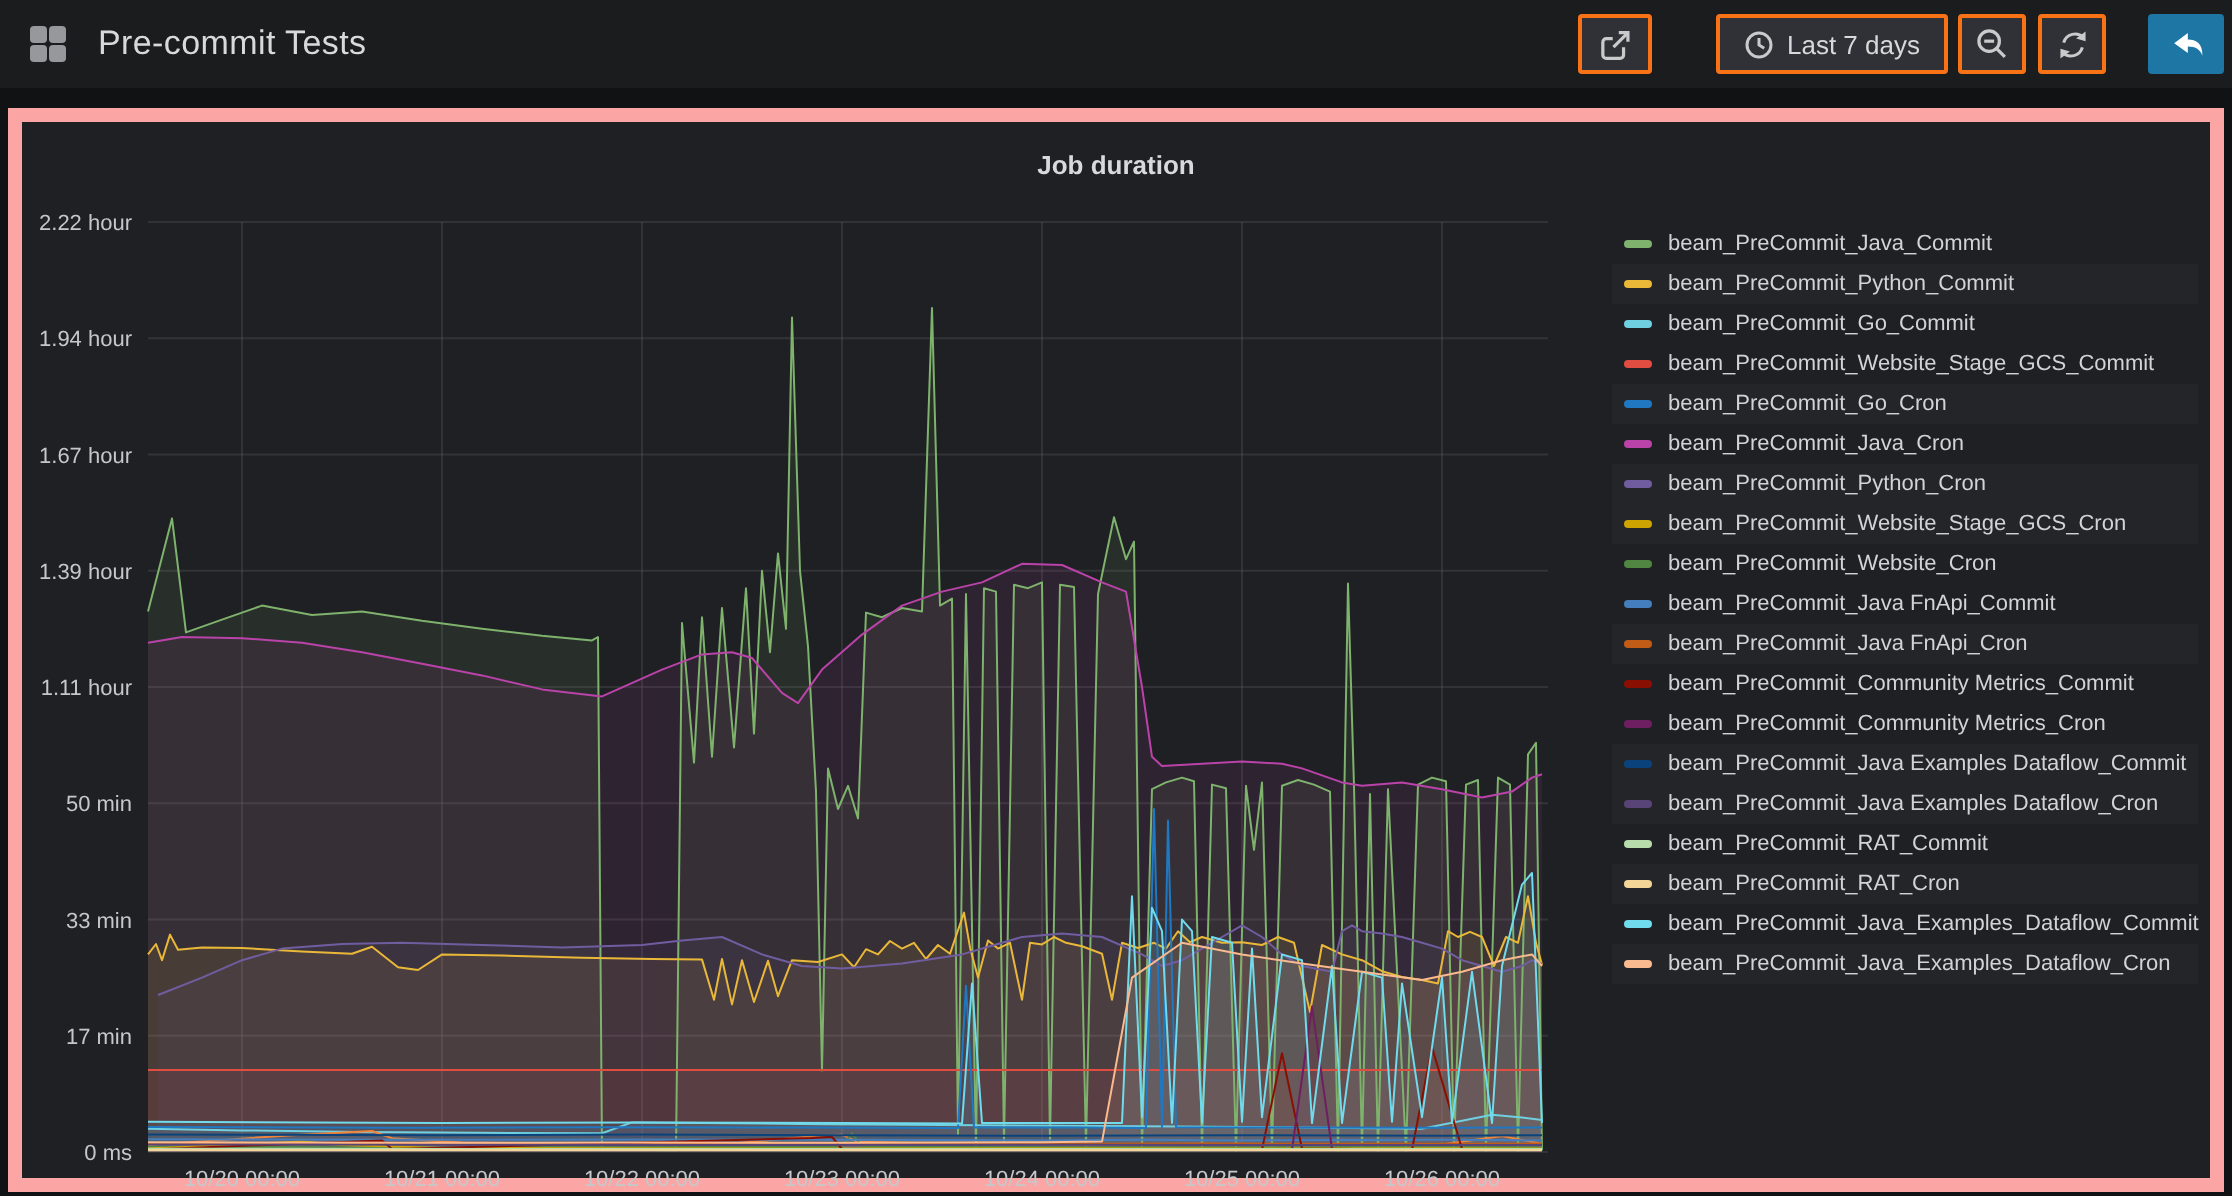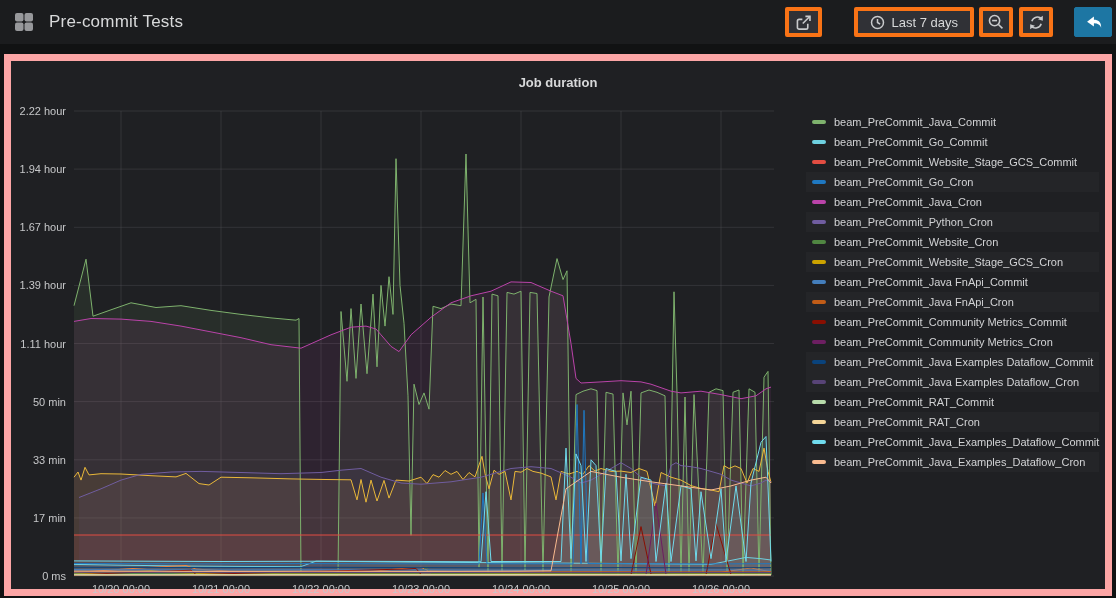--- a/index.html
+++ b/index.html
@@ -6,21 +6,21 @@
   html,body { width:1116px; height:598px; background:#111213; overflow:hidden;
               font-family:"Liberation Sans", sans-serif; }
 
   
   .navbar { position:absolute; left:0; top:0; width:1116px; height:44px;
             background:#1b1c1e; display:flex; align-items:center; padding:0 4px 0 12px;gap:20px; }
   .nav-left { display:flex; align-items:center; flex:1; }
   .grid-icon { width:24px; height:24px; margin-right:13px; cursor:pointer; }
   .dash-title { color:#d8d9da; font-size:17px; letter-spacing:.2px; }
   .nav-right { display:flex; align-items:center; }
-  .nav-btn { height:30px; background:#303136; border:4px solid #f97316; border-radius:2px;
+  .nav-btn { height:30px; background:#303136; border:2px solid #f97316; border-radius:2px;
              color:#d8d9da; display:flex; align-items:center; justify-content:center;
              font-size:13px; cursor:pointer; }
   .btn-share { width:37px; }
   .btn-time  { margin-left:32px; padding:0 12px; }
   .btn-time .label { margin-left:7px; }
   .btn-zoomout { margin-left:5px; width:34px; }
   .btn-refresh { margin-left:6px; width:34px; }
   .btn-back { margin-left:21px; width:38px; border:1px solid #1d76a3; }
   .icon { display:block; }
 
@@ -170,48 +170,52 @@
         <polyline points="63.0,471.4 310.0,471.5 510.0,471.5 760.0,471.5" fill="none" stroke="#B7DBAB" stroke-width="1" stroke-linejoin="round"></polyline>
         <polyline points="63.0,472.0 310.0,472.0 510.0,472.0 760.0,472.0" fill="none" stroke="#F4D598" stroke-width="1" stroke-linejoin="round"></polyline>
         <polyline points="63.0,457.9 210.0,458.5 310.0,458.2 410.0,458.5 470.0,458.8 475.0,388.7 480.0,458.5 550.0,458.5 555.0,345.1 560.0,455.6 565.0,350.9 570.0,362.6 575.0,458.5 580.0,356.8 585.0,362.6 590.0,458.5 595.0,365.5 605.0,368.4 610.0,457.9 615.0,371.3 620.0,455.6 630.0,374.2 640.0,377.1 645.0,458.5 655.0,380.0 660.0,458.5 670.0,382.9 680.0,385.8 685.0,457.9 690.0,388.7 700.0,455.6 710.0,385.8 715.0,458.5 725.0,382.9 735.0,458.5 740.0,380.0 750.0,339.3 755.0,333.5 760.0,458.5" fill="none" stroke="#70DBED" stroke-width="1" stroke-linejoin="round"></polyline>
         <polyline points="63.0,468.1 210.0,468.4 310.0,468.2 410.0,468.4 510.0,468.1 540.0,467.8 555.0,385.8 580.0,368.4 610.0,374.2 640.0,378.8 670.0,382.9 700.0,387.0 720.0,382.9 740.0,377.1 755.0,374.2 760.0,380.0" fill="none" stroke="#F9BA8F" stroke-width="1" stroke-linejoin="round"></polyline>
       </svg>
     <div class="legend">
         <div class="legend-row">
           <span class="swatch" style="background: rgb(126, 178, 109);"></span>
           <span class="legend-label">beam_PreCommit_Java_Commit</span>
         </div>
+        <div class="legend-row alt">
+          <span class="swatch" style="background: rgb(234, 184, 57);"></span>
+          <span class="legend-label">beam_PreCommit_Python_Commit</span>
+        </div>
         <div class="legend-row">
           <span class="swatch" style="background: rgb(110, 208, 224);"></span>
           <span class="legend-label">beam_PreCommit_Go_Commit</span>
         </div>
         <div class="legend-row">
           <span class="swatch" style="background: rgb(226, 77, 66);"></span>
           <span class="legend-label">beam_PreCommit_Website_Stage_GCS_Commit</span>
         </div>
         <div class="legend-row alt">
           <span class="swatch" style="background: rgb(31, 120, 193);"></span>
           <span class="legend-label">beam_PreCommit_Go_Cron</span>
         </div>
         <div class="legend-row">
           <span class="swatch" style="background: rgb(186, 67, 169);"></span>
           <span class="legend-label">beam_PreCommit_Java_Cron</span>
         </div>
         <div class="legend-row alt">
           <span class="swatch" style="background: rgb(112, 93, 160);"></span>
           <span class="legend-label">beam_PreCommit_Python_Cron</span>
         </div>
+        <div class="legend-row alt">
+          <span class="swatch" style="background: rgb(204, 163, 0);"></span>
+          <span class="legend-label">beam_PreCommit_Website_Stage_GCS_Cron</span>
+        </div>
         <div class="legend-row">
           <span class="swatch" style="background: rgb(80, 134, 66);"></span>
           <span class="legend-label">beam_PreCommit_Website_Cron</span>
         </div>
-        <div class="legend-row alt">
-          <span class="swatch" style="background: rgb(204, 163, 0);"></span>
-          <span class="legend-label">beam_PreCommit_Website_Stage_GCS_Cron</span>
-        </div>
         <div class="legend-row">
           <span class="swatch" style="background: rgb(68, 126, 188);"></span>
           <span class="legend-label">beam_PreCommit_Java FnApi_Commit</span>
         </div>
         <div class="legend-row alt">
           <span class="swatch" style="background: rgb(193, 92, 23);"></span>
           <span class="legend-label">beam_PreCommit_Java FnApi_Cron</span>
         </div>
         <div class="legend-row">
           <span class="swatch" style="background: rgb(137, 15, 2);"></span>

